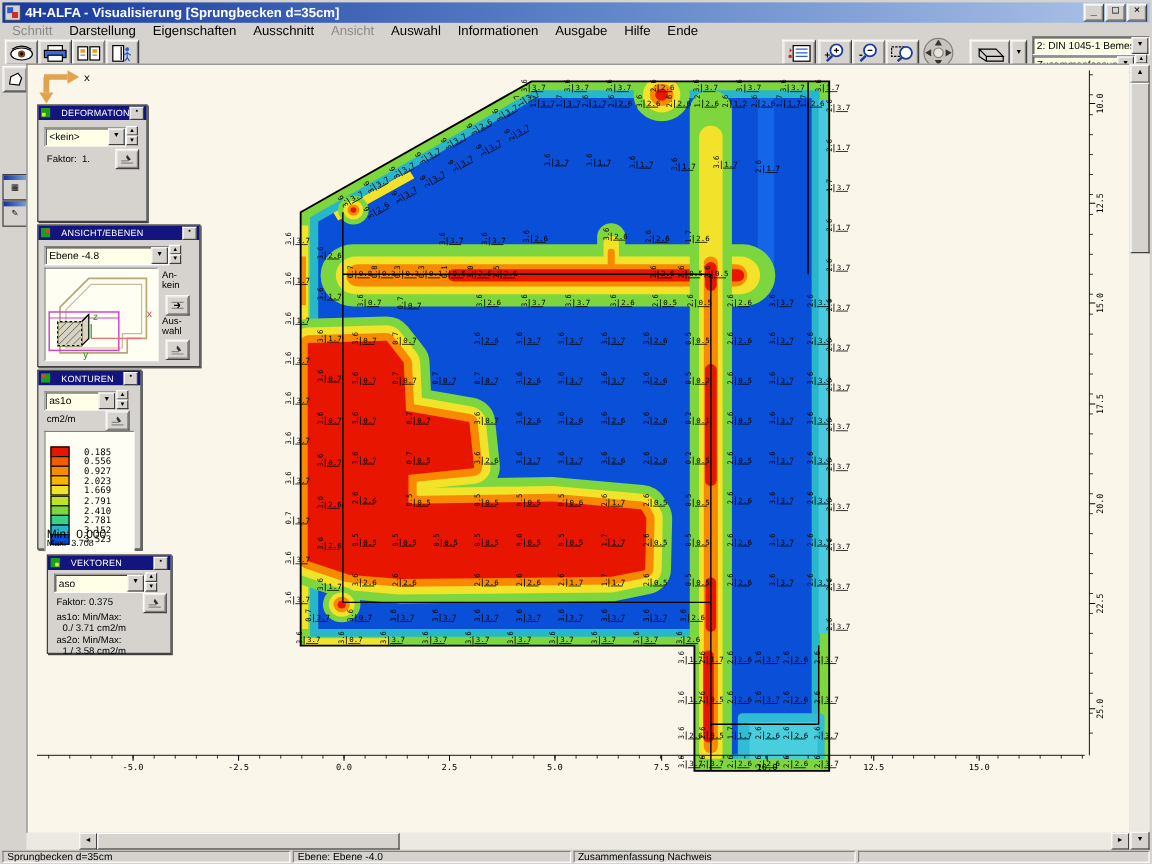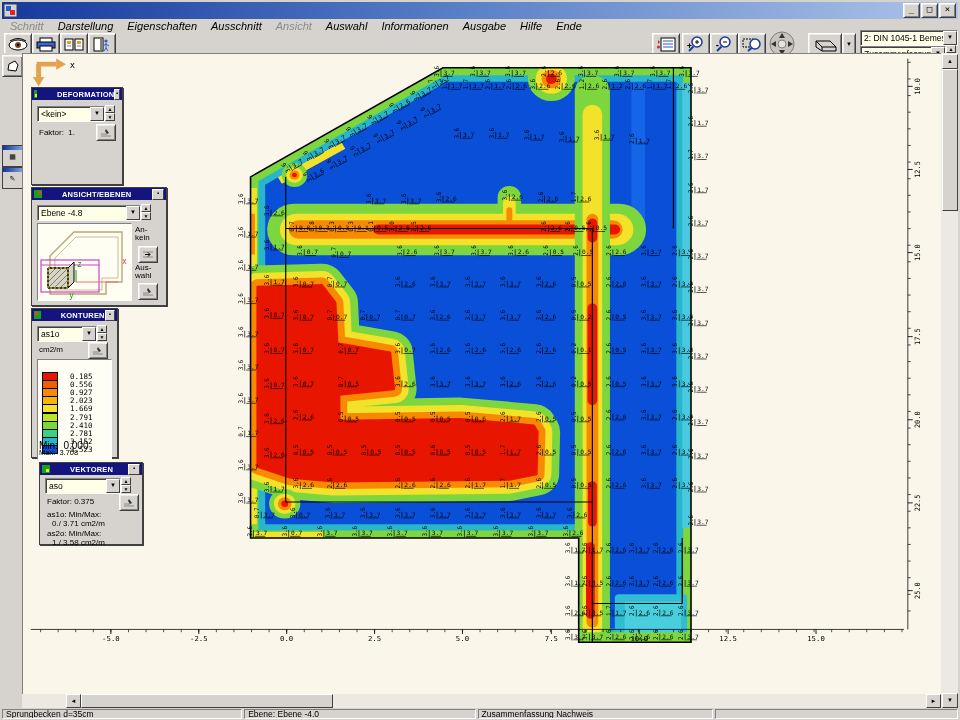--- a/index.html
+++ b/index.html
@@ -9,21 +9,21 @@
   .raised{background:#d6d3ce;border:1px solid;border-color:#ffffff #404040 #404040 #ffffff;box-shadow:inset 1px 1px 0 #eeebe6,inset -1px -1px 0 #808080;}
   .sunken{border:1px solid;border-color:#808080 #ffffff #ffffff #808080;}
   .field{background:#ffffe8;border:1px solid;border-color:#808080 #ffffff #ffffff #808080;box-shadow:inset 1px 1px 0 #404040;}
   
   #titlebar{left:2px;top:2px;width:956px;height:17px;background:linear-gradient(to right,#16399c,#5c82c8,#aec4e8);display:flex;align-items:center;padding:0 2px;box-sizing:border-box;}
   #titlebar .ttext{color:#fff;font-size:11px;font-weight:bold;margin-left:4px;white-space:nowrap;}
   .winbtn{width:15px;height:13px;font-size:9px;line-height:11px;text-align:center;color:#000;font-family:"DejaVu Sans Mono",monospace;}
   #winbtns{margin-left:auto;display:flex;gap:1px;}
   
   #menubar{left:2px;top:19px;width:956px;height:14px;display:flex;align-items:center;font-size:11px;gap:2px;padding-left:2px;}
-  .mi{padding:0 6px;color:#000;font-style:italic;}
+  .mi{padding:0 6px;color:#000;}
   .mi.dis{color:#8a8a8a;}
   
   #toolbar{left:2px;top:33px;width:956px;height:20px;}
   .tbtn{position:absolute;width:26px;height:20px;display:flex;align-items:center;justify-content:center;}
   .combo{position:absolute;height:14px;display:flex;align-items:center;font-size:8.5px;}
   .combo .ctext{flex:1;padding-left:3px;white-space:nowrap;overflow:hidden;}
   .cbtn{width:12px;height:12px;background:#d6d3ce;border:1px solid;border-color:#fff #404040 #404040 #fff;font-size:6px;line-height:10px;text-align:center;}
   .spin{position:absolute;width:10px;height:16px;display:flex;flex-direction:column;}
   .spin div{flex:1;background:#d6d3ce;border:1px solid;border-color:#fff #404040 #404040 #fff;font-size:5px;line-height:6px;text-align:center;}
   
@@ -38,39 +38,40 @@
   #hscroll{left:22px;top:694px;width:919px;height:14px;background:#ece9e2;display:block;}
   #vscroll{left:941px;top:53px;width:17px;height:655px;background:#ece9e2;}
   .sarrow{position:absolute;background:#d6d3ce;border:1px solid;border-color:#fff #404040 #404040 #fff;font-size:6px;text-align:center;color:#000;}
   .sthumb{position:absolute;background:#d6d3ce;border:1px solid;border-color:#fff #404040 #404040 #fff;}
   
   #statusbar{left:0;top:708px;width:960px;height:12px;display:flex;gap:2px;padding:1px 2px;box-sizing:border-box;}
   .sfield{border:1px solid;border-color:#808080 #fff #fff #808080;font-size:8.5px;padding:0 3px;line-height:9px;white-space:nowrap;overflow:hidden;background:#d6d3ce;}
   
   .panel{position:absolute;background:#d6d3ce;border:1px solid #404040;box-shadow:1px 1px 0 #404040;}
   .ptitle{height:12px;background:#14147e;display:flex;align-items:center;padding:0 2px;}
-  .ptitle .pt{color:#fff;font-size:7.5px;font-weight:bold;margin-left:20px;letter-spacing:.2px;flex:1;}
+  .ptitle .pt{color:#fff;font-size:7.5px;font-weight:normal;margin-left:9px;letter-spacing:.2px;flex:1;}
   .pbtn{width:10px;height:9px;background:#d6d3ce;border:1px solid;border-color:#fff #404040 #404040 #fff;font-size:6px;line-height:7px;text-align:center;}
   .ptext{font-size:8px;position:absolute;white-space:pre;}
   .handbtn{position:absolute;width:18px;height:15px;display:flex;align-items:center;justify-content:center;}
   .legendbox{position:absolute;background:#fffef4;}
   .legend-row{display:flex;align-items:center;height:8.2px;padding-left:4px;}
   .legend-row .sw{width:14px;height:7px;border:1px solid #000;}
   .legend-row .lv{font-size:7.5px;font-family:"DejaVu Sans Mono",monospace;margin-left:12px;}
   svg text{font-family:"DejaVu Sans Mono",monospace;}
 </style>
 </head>
 <body>
 
 <div class="abs" id="titlebar">
   <svg width="13" height="13">
       <rect x="0" y="0" width="13" height="13" fill="#d6d3ce" stroke="#404040"></rect>
       <rect x="2" y="2" width="5" height="5" fill="#2a5ad4"></rect>
       <rect x="6" y="6" width="5" height="5" fill="#d42a2a"></rect>
     </svg>
+  <span class="ttext">4H-ALFA - Visualisierung [Sprungbecken d=35cm]</span>
   <div id="winbtns">
     <div class="winbtn raised">_</div>
     <div class="winbtn raised">□</div>
     <div class="winbtn raised">×</div>
   </div>
 </div>
 
 <div class="abs" id="menubar">
     <span class="mi dis">Schnitt</span>
     <span class="mi">Darstellung</span>

